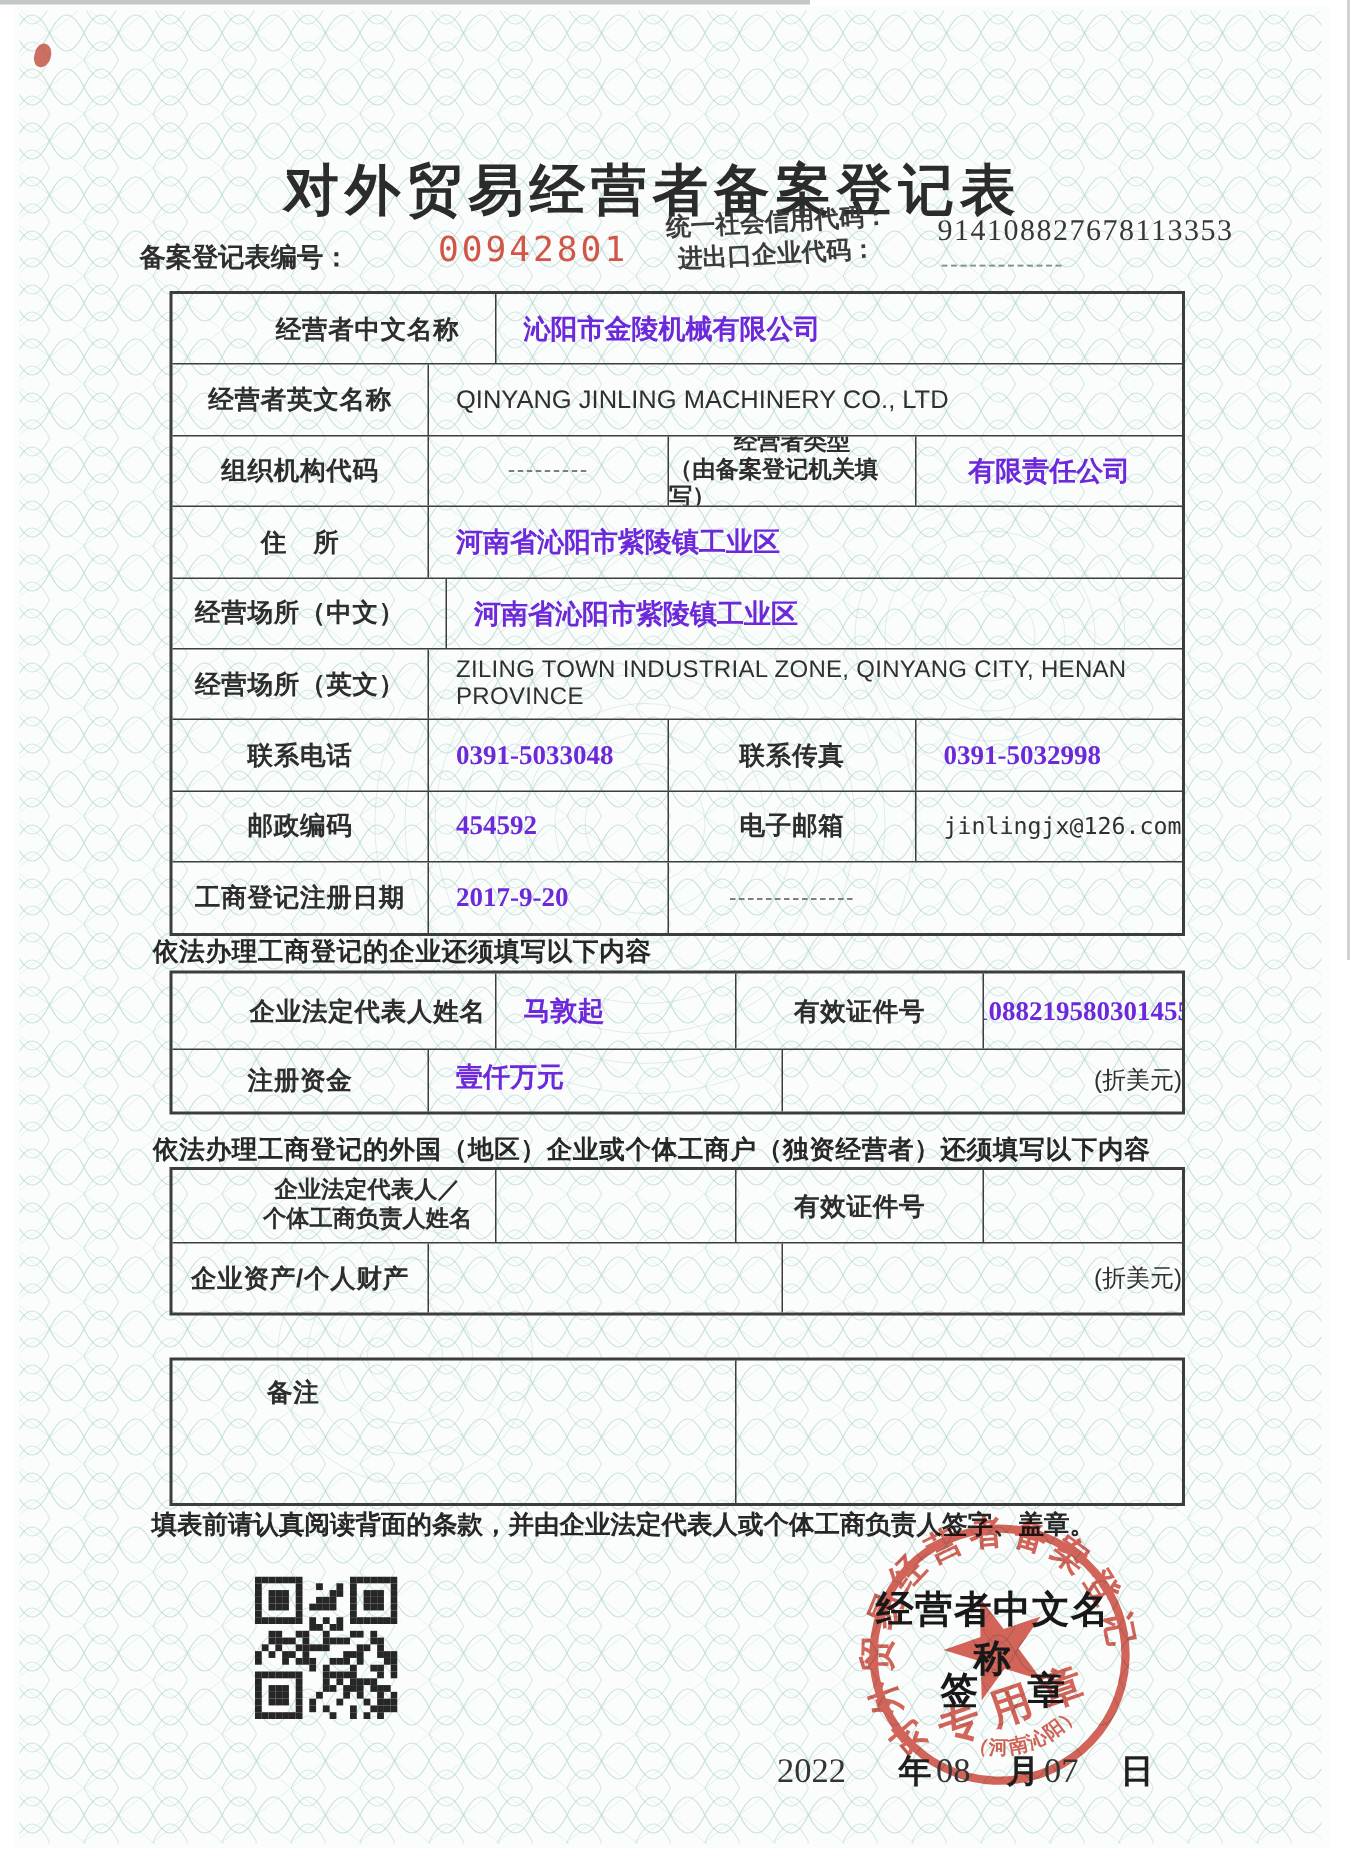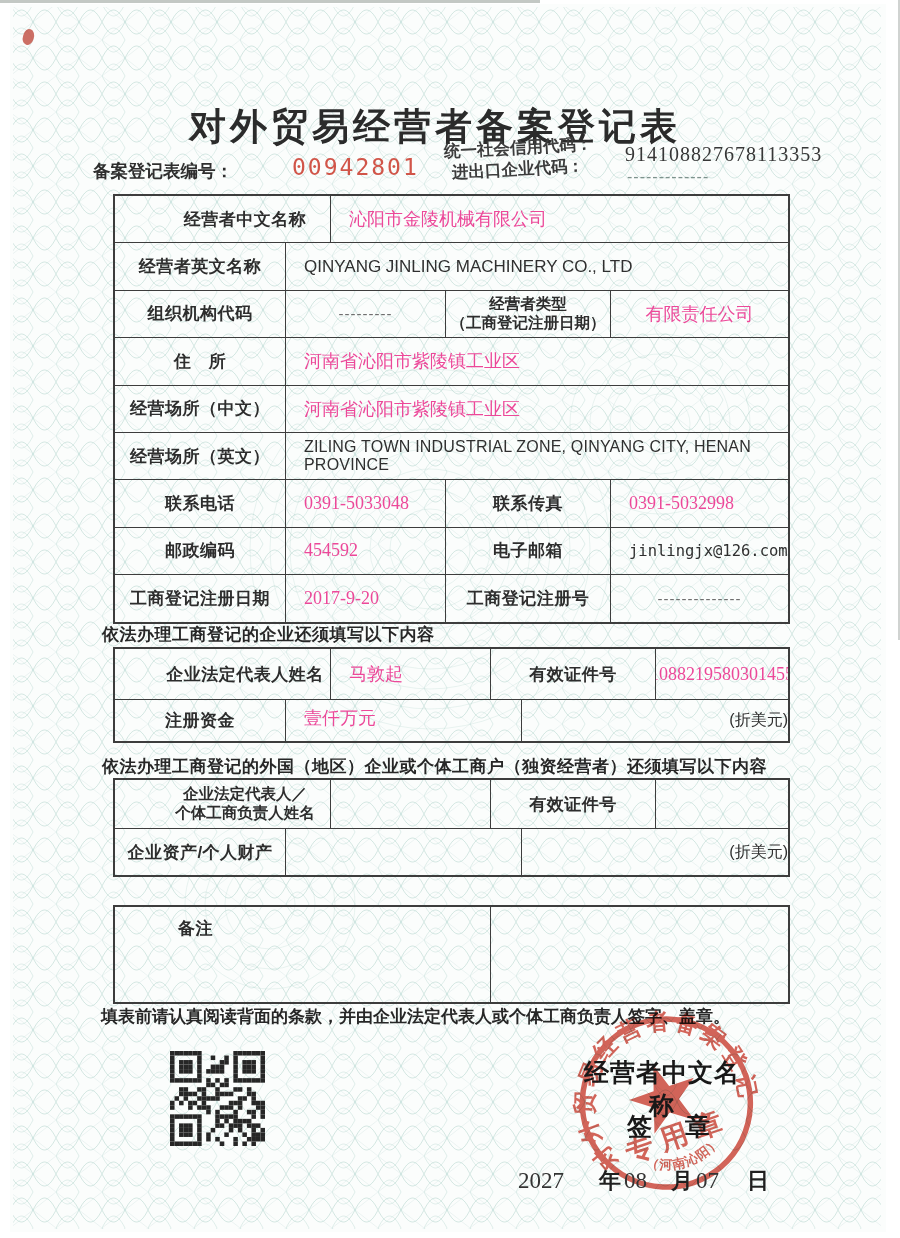--- a/index.html
+++ b/index.html
@@ -42,21 +42,21 @@
   .t-row{display:grid;border-top:1.6px solid #3d3d3d;}
   .t-row:first-child{border-top:none;margin-left:45px;}
   .cell{
     display:flex;align-items:center;justify-content:center;
     border-left:1.6px solid #3d3d3d;overflow:hidden;
   }
   .cell:first-child{border-left:none;}
   .lbl{font-size:17px;font-weight:600;color:#2d2d2d;letter-spacing:0.5px;text-align:center;}
   .lbl2{flex-direction:column;line-height:1.2;font-size:15.5px;font-weight:600;color:#2d2d2d;}
   .val{justify-content:flex-start;padding-left:18px;}
-  .v-serif{font-family:"Liberation Serif","DejaVu Serif",serif;font-size:18px;color:#ec4899;}
+  .v-serif{font-family:"Liberation Serif","DejaVu Serif",serif;font-size:18px;color:#6d28d9;font-weight:bold;}
   .v-sans{font-size:17px;color:#2f2f2f;}
   .v-sans-sm{font-size:16px;color:#2f2f2f;letter-spacing:0.2px;}
   .v-mono{font-family:"DejaVu Sans Mono",monospace;font-size:15.5px;color:#2f2f2f;}
   .v-center{justify-content:center;padding-left:0;}
   .dashes{color:#6f6f6f;letter-spacing:1px;font-size:15px;}
   .usd{justify-content:flex-end;font-size:16px;color:#2f2f2f;}
   .top-align{align-items:flex-start;padding-top:6px;}
 
   .section-heading{
     font-size:17px;font-weight:700;color:#272727;letter-spacing:0.5px;
@@ -149,29 +149,29 @@
   </div>
   <div class="t-row" style="grid-template-columns:170px 1fr;height:46.4px;">
     <div class="cell lbl">经营者英文名称</div>
     <div class="cell val v-sans">QINYANG JINLING MACHINERY CO., LTD</div>
   </div>
   <div class="t-row" style="grid-template-columns:170px 160px 165px 1fr;height:46.4px;">
     <div class="cell lbl">组织机构代码</div>
     <div class="cell v-center dashes">---------</div>
     <div class="cell lbl2">
       <span>经营者类型</span>
-      <span>（工商登记注册日期）</span>
+      <span>（由备案登记机关填写）</span>
     </div>
     <div class="cell v-center v-serif">有限责任公司</div>
   </div>
   <div class="t-row" style="grid-template-columns:170px 1fr;height:46.4px;">
     <div class="cell lbl">住　所</div>
     <div class="cell val v-serif">河南省沁阳市紫陵镇工业区</div>
   </div>
-  <div class="t-row" style="grid-template-columns:170px 1fr;height:46.4px;">
+  <div class="t-row" style="grid-template-columns:170px 1fr;height:46.4px;gap:12px;">
     <div class="cell lbl">经营场所（中文）</div>
     <div class="cell val v-serif">河南省沁阳市紫陵镇工业区</div>
   </div>
   <div class="t-row" style="grid-template-columns:170px 1fr;height:46.4px;">
     <div class="cell lbl">经营场所（英文）</div>
     <div class="cell val v-sans-sm">ZILING TOWN INDUSTRIAL ZONE, QINYANG CITY, HENAN PROVINCE</div>
   </div>
   <div class="t-row" style="grid-template-columns:170px 160px 165px 1fr;height:46.4px;">
     <div class="cell lbl">联系电话</div>
     <div class="cell val v-serif">0391-5033048</div>
@@ -180,21 +180,20 @@
   </div>
   <div class="t-row" style="grid-template-columns:170px 160px 165px 1fr;height:46.4px;">
     <div class="cell lbl">邮政编码</div>
     <div class="cell val v-serif">454592</div>
     <div class="cell lbl">电子邮箱</div>
     <div class="cell val v-mono">jinlingjx@126.com</div>
   </div>
   <div class="t-row" style="grid-template-columns:170px 160px 165px 1fr;height:46.4px;">
     <div class="cell lbl">工商登记注册日期</div>
     <div class="cell val v-serif">2017-9-20</div>
-    <div class="cell lbl">工商登记注册号</div>
     <div class="cell v-center dashes">--------------</div>
   </div>
 </div>
 
 <div class="abs section-heading" style="left:102px;top:623px;">依法办理工商登记的企业还须填写以下内容</div>
 
 <div class="abs tbl" style="left:113px;top:647px;width:673px;">
   <div class="t-row" style="grid-template-columns:170px 160px 165px 1fr;height:50px;">
     <div class="cell lbl">企业法定代表人姓名</div>
     <div class="cell val v-serif">马敦起</div>
@@ -471,19 +470,19 @@
   <text x="110" y="152" text-anchor="middle" font-family="&quot;Liberation Serif&quot;,&quot;DejaVu Serif&quot;,serif" font-size="28" font-weight="700" fill="#cf4a3d" letter-spacing="8">专用章</text>
   <text font-family="&quot;Liberation Serif&quot;,&quot;DejaVu Serif&quot;,serif" font-size="13" font-weight="700" fill="#cf4a3d" letter-spacing="1">
     <textPath href="#bottomPath" startOffset="3">（河南沁阳）</textPath>
   </text>
 </svg>
 
 <div class="abs seal-authority">经营者中文名称</div>
 <div class="abs seal-sign">签　章</div>
 
 <div class="abs date-line">
-  <span class="date-num">2027</span>
+  <span class="date-num">2022</span>
   <span class="date-unit dg-a">年</span>
   <span class="date-num dg-b">08</span>
   <span class="date-unit dg-c">月</span>
   <span class="date-num dg-b">07</span>
   <span class="date-unit dg-d">日</span>
 </div>
 
 </body></html>

